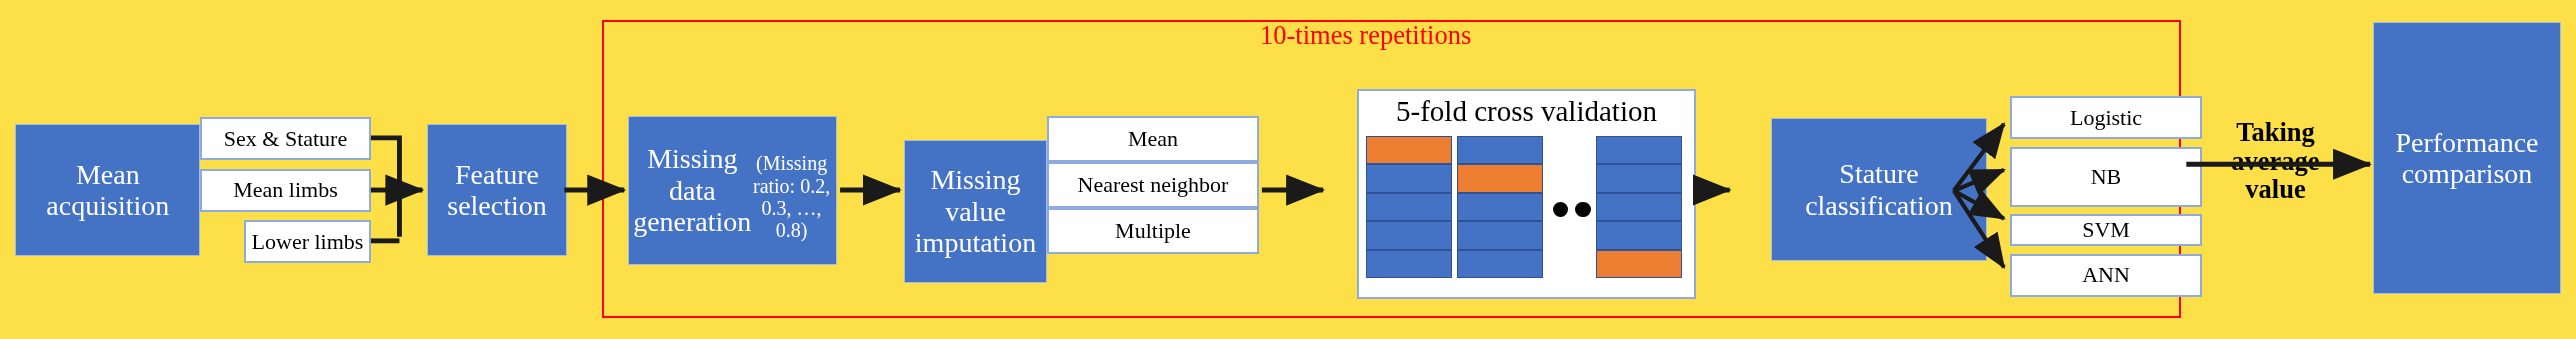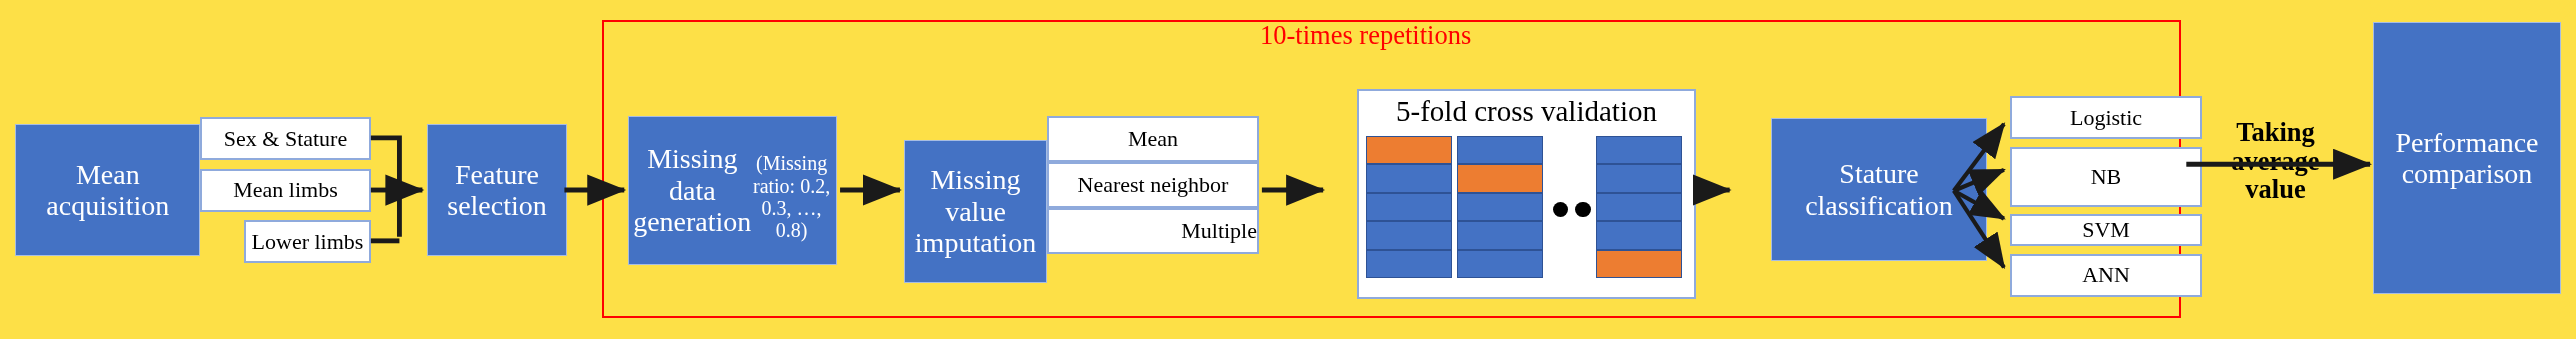--- a/index.html
+++ b/index.html
@@ -87,21 +87,21 @@
   <div class="abs blue-block" style="left:904px;top:118px;width:143px;height:143px;margin-top:22px;">
     <span class="main">Missing value imputation</span>
   </div>
   <div class="abs opt-stack" style="left:1047px;top:116px;width:212px;height:138px;">
     <div class="opt-box" style="height:46px;">
       <span>Mean</span>
     </div>
     <div class="opt-box" style="height:46px;">
       <span>Nearest neighbor</span>
     </div>
-    <div class="opt-box" style="height:46px;justify-content:flex-end;">
+    <div class="opt-box" style="height:46px;">
       <span>Multiple</span>
     </div>
   </div>
 
   <div class="abs cv-panel" style="left:1357px;top:89px;width:339px;height:210px;">
     <div class="cv-title" style="margin-top:4.2px;">5-fold cross validation</div>
   </div>
 
   <div class="abs cv-col" style="left:1366px;top:136px;width:86px;height:142px;">
     <div class="cv-cell cv-orange"></div>

